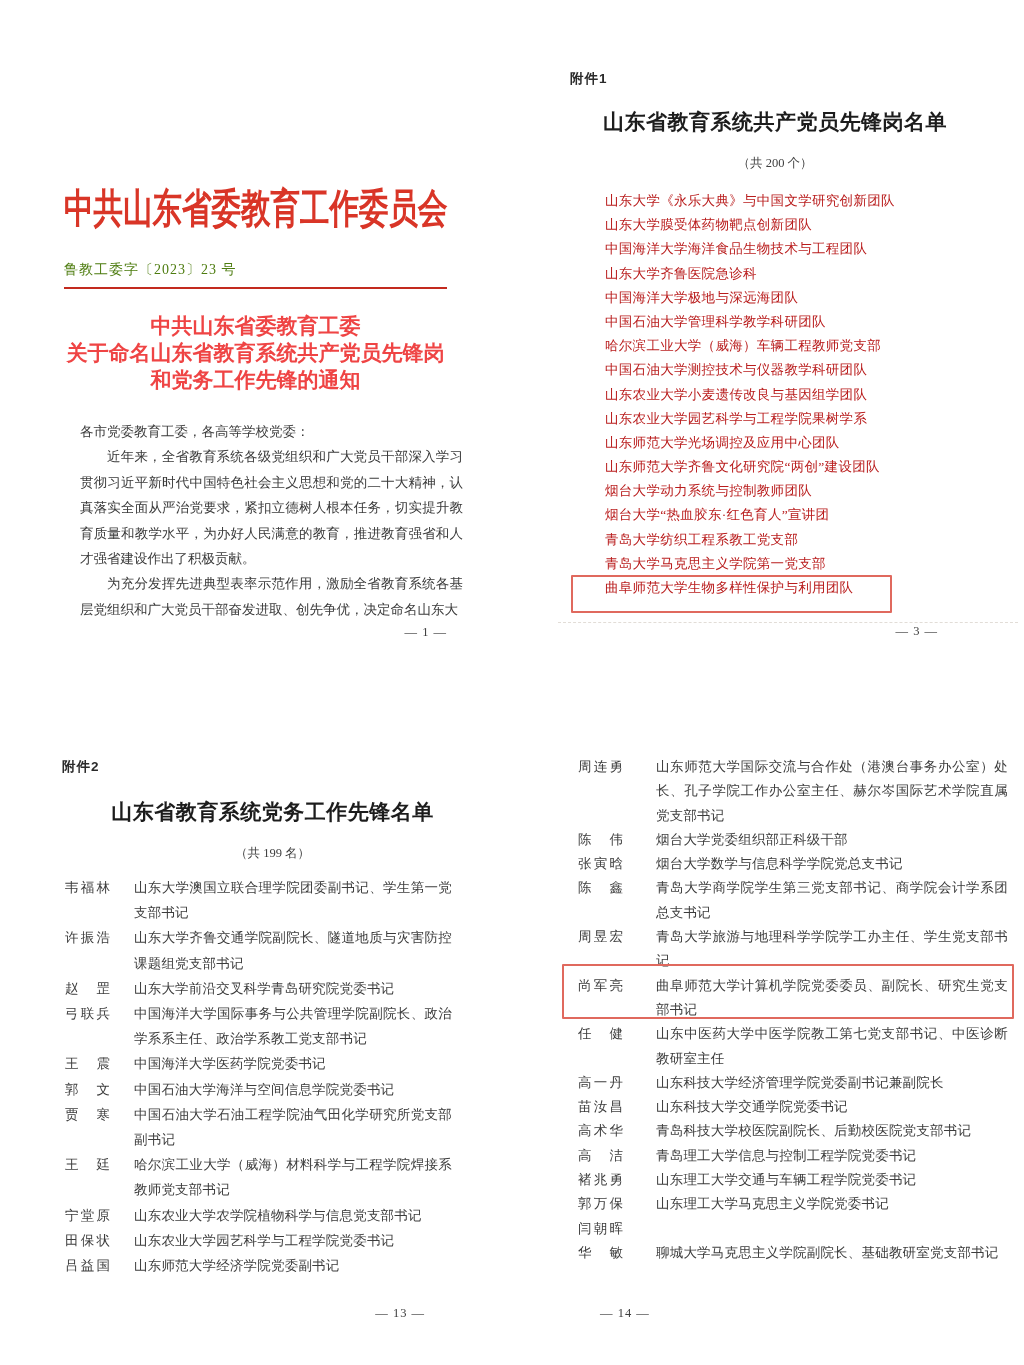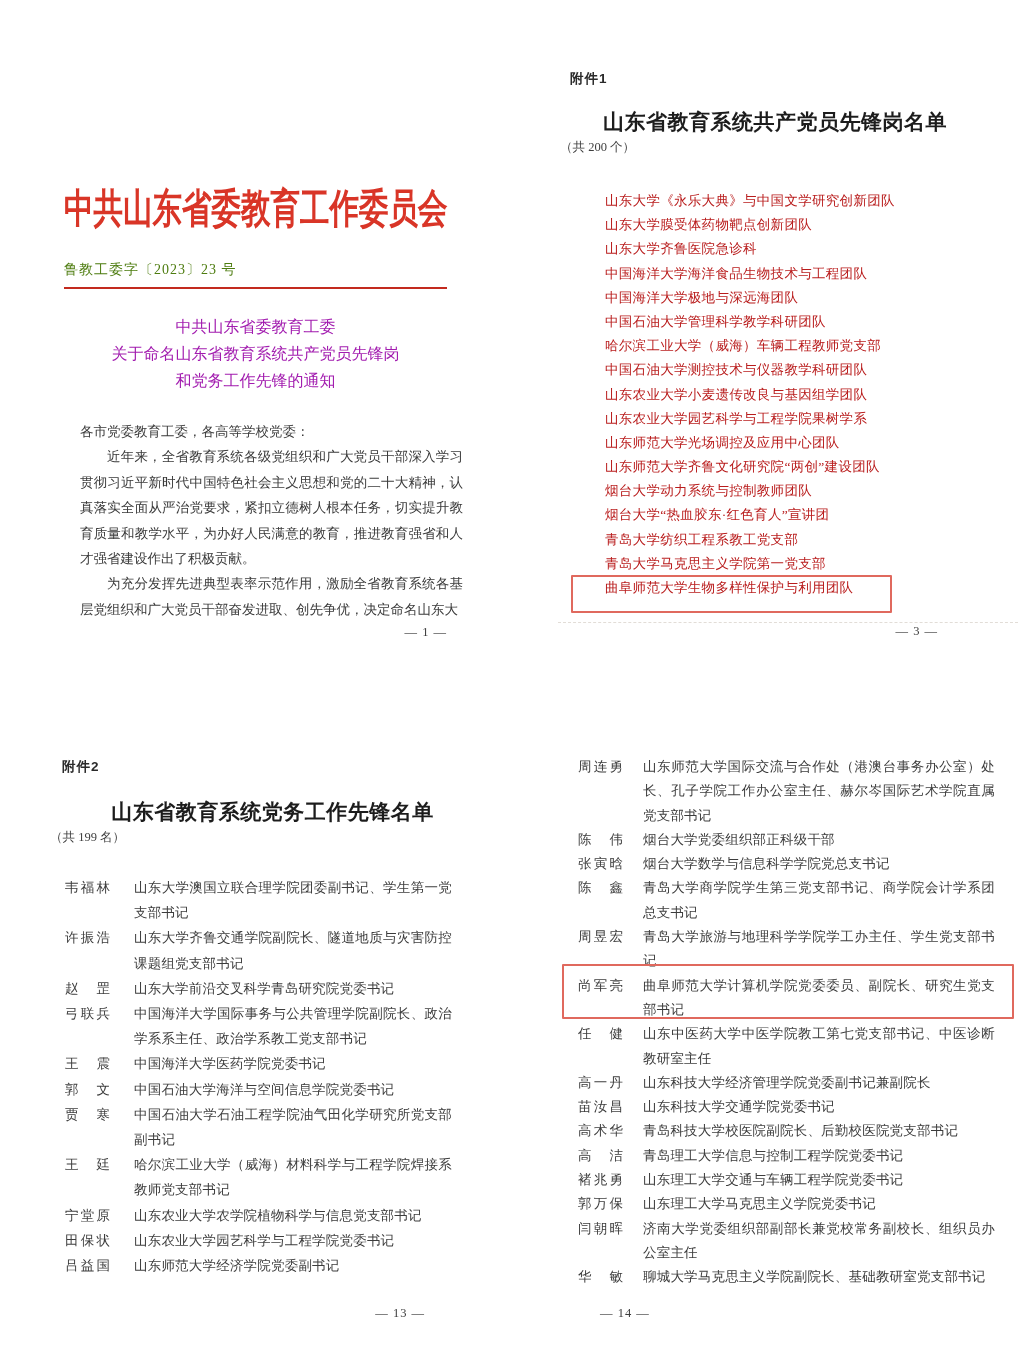--- a/index.html
+++ b/index.html
@@ -24,21 +24,21 @@
   .docnum{
     position:absolute;left:0;top:78px;width:100%;
     text-align:left;font-size:14px;color:#4d7c0f;letter-spacing:1px;
   }
   .rule{
     position:absolute;left:0;top:104px;width:100%;height:2px;
     background:#c32a1e;
   }
   .p1title{
     position:absolute;left:0;top:130px;width:100%;
-    text-align:center;font-size:16px;font-weight:normal;color:#a21caf;
+    text-align:center;font-size:21px;font-weight:bold;color:#ef4444;
     line-height:27px;
   }
   .p1body{
     position:absolute;left:16px;top:236px;width:100%;
     font-size:13.5px;line-height:25.4px;color:#3a3a3a;
     text-align:justify;
   }
   .p1body p{margin:0;text-indent:2em;}
   .salutation{text-indent:0;}
   .pagenum{font-size:12.5px;color:#3c3c3c;letter-spacing:1px;}
@@ -51,22 +51,22 @@
     font-family:"Liberation Sans","DejaVu Sans",sans-serif;
     font-size:13.5px;font-weight:600;color:#2a2a2a;letter-spacing:1px;
   }
   .attach-title{
     position:absolute;left:0;top:48px;width:100%;
     text-align:center;
     font-family:Liberation Sans, sans-serif;
     font-size:21px;font-weight:bold;color:#1c1c1c;letter-spacing:0.5px;
   }
   .attach-count{
-    position:absolute;left:0;top:79px;width:100%;
-    font-size:12.5px;color:#3e3e3e;
+    position:absolute;left:0;top:95px;width:100%;
+    text-align:center;font-size:12.5px;color:#3e3e3e;
   }
   #p3-list{
     position:absolute;left:45px;top:129px;width:380px;
     font-size:13.5px;color:#b91c1c;
   }
   .p3-item{height:24.2px;line-height:24.2px;white-space:nowrap;letter-spacing:0.3px;}
   .hl-box{
     position:absolute;border:2px solid #e0695e;border-radius:1px;
     pointer-events:none;
   }
@@ -87,21 +87,21 @@
     flex:0 0 45px;width:45px;
     text-align:justify;text-align-last:justify;
     font-size:13.5px;color:#3c3c3c;
   }
   .edesc{
     display:block;text-align:justify;
     font-size:13.5px;color:#3c3c3c;letter-spacing:0.2px;
   }
   #p13-entries .entry{line-height:25.2px;}
   #p13-entries .edesc{width:318px;margin-left:24px;}
-  #p14-entries .entry{line-height:24.3px;}
+  #p14-entries .entry{line-height:24.3px;gap:13px;}
   #p14-entries .edesc{width:352px;margin-left:20px;}
   #p14-box{left:2px;top:214px;width:448px;height:51px;}
   .p13num{position:absolute;right:70px;top:556px;}
   .p14num{position:absolute;left:40px;top:556px;}
 </style>
 </head>
 <body>
 
 <div class="page" id="page1">
   <div class="masthead">中共山东省委教育工作委员会</div>
@@ -120,22 +120,22 @@
   <div class="pagenum p1num">— 1 —</div>
 </div>
 
 <div class="page" id="page3">
   <div class="attach-label">附件1</div>
   <div class="attach-title">山东省教育系统共产党员先锋岗名单</div>
   <div class="attach-count">（共 200 个）</div>
   <div id="p3-list">
       <div class="p3-item">山东大学《永乐大典》与中国文学研究创新团队</div>
       <div class="p3-item">山东大学膜受体药物靶点创新团队</div>
+      <div class="p3-item">中国海洋大学海洋食品生物技术与工程团队</div>
       <div class="p3-item">山东大学齐鲁医院急诊科</div>
-      <div class="p3-item">中国海洋大学海洋食品生物技术与工程团队</div>
       <div class="p3-item">中国海洋大学极地与深远海团队</div>
       <div class="p3-item">中国石油大学管理科学教学科研团队</div>
       <div class="p3-item">哈尔滨工业大学（威海）车辆工程教师党支部</div>
       <div class="p3-item">中国石油大学测控技术与仪器教学科研团队</div>
       <div class="p3-item">山东农业大学小麦遗传改良与基因组学团队</div>
       <div class="p3-item">山东农业大学园艺科学与工程学院果树学系</div>
       <div class="p3-item">山东师范大学光场调控及应用中心团队</div>
       <div class="p3-item">山东师范大学齐鲁文化研究院“两创”建设团队</div>
       <div class="p3-item">烟台大学动力系统与控制教师团队</div>
       <div class="p3-item">烟台大学“热血胶东·红色育人”宣讲团</div>
@@ -250,21 +250,20 @@
       <div class="entry">
         <span class="ename">褚兆勇</span>
         <span class="edesc">山东理工大学交通与车辆工程学院党委书记</span>
       </div>
       <div class="entry">
         <span class="ename">郭万保</span>
         <span class="edesc">山东理工大学马克思主义学院党委书记</span>
       </div>
       <div class="entry">
         <span class="ename">闫朝晖</span>
-        <span class="edesc">济南大学党委组织部副部长兼党校常务副校长、组织员办公室主任</span>
       </div>
       <div class="entry">
         <span class="ename">华　敏</span>
         <span class="edesc">聊城大学马克思主义学院副院长、基础教研室党支部书记</span>
       </div>
     </div>
   <div class="hl-box" id="p14-box"></div>
   <div class="pagenum p14num">— 14 —</div>
 </div>
 

